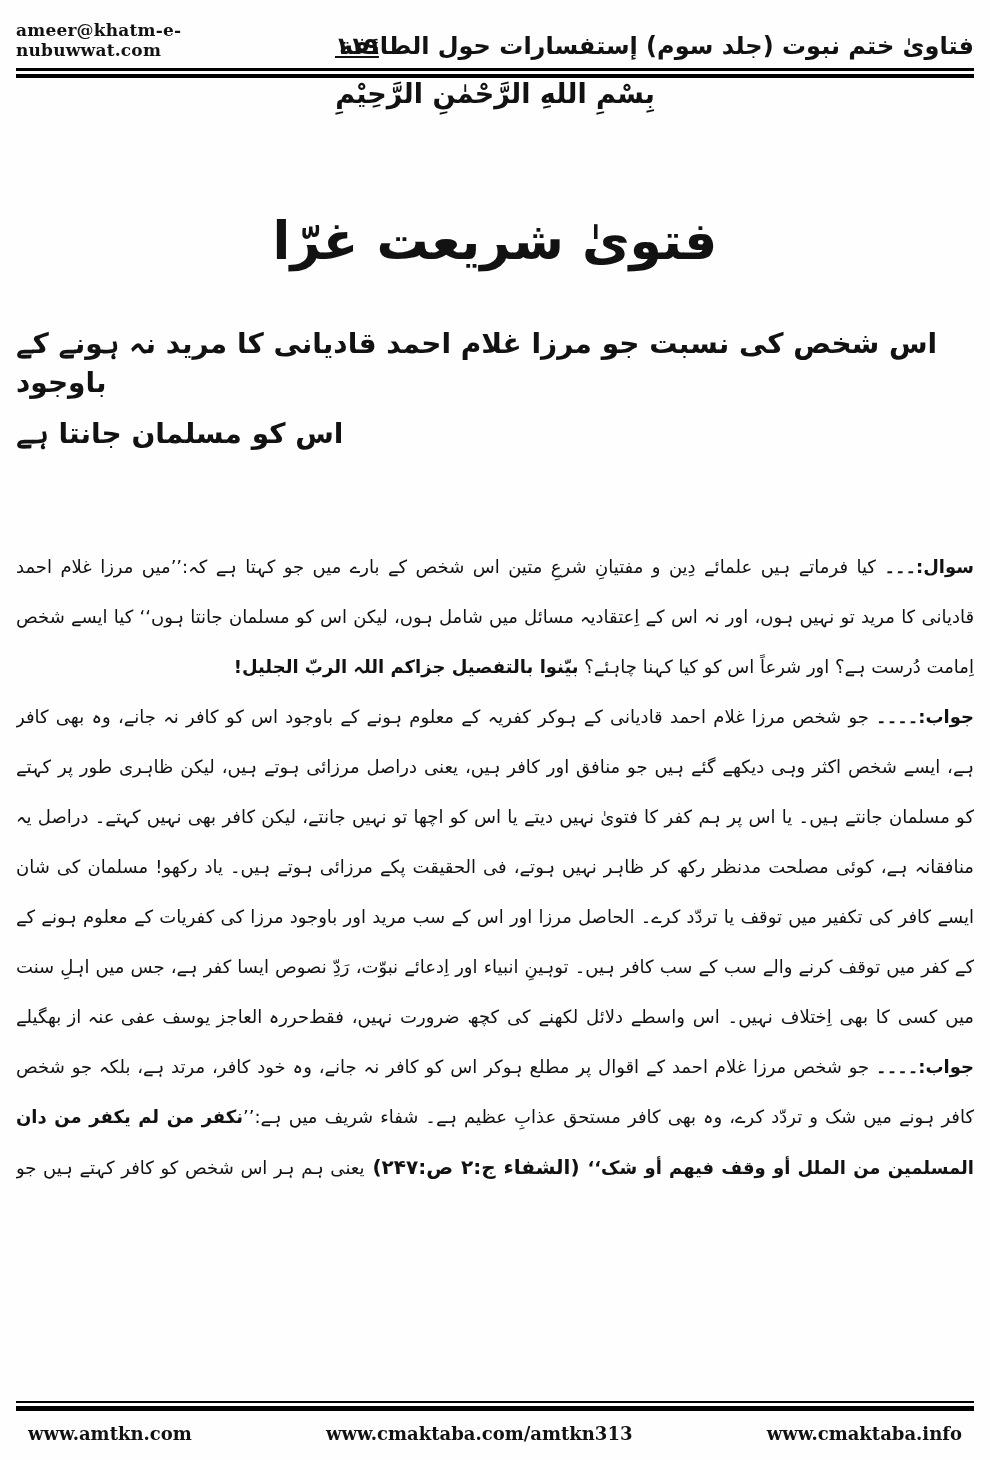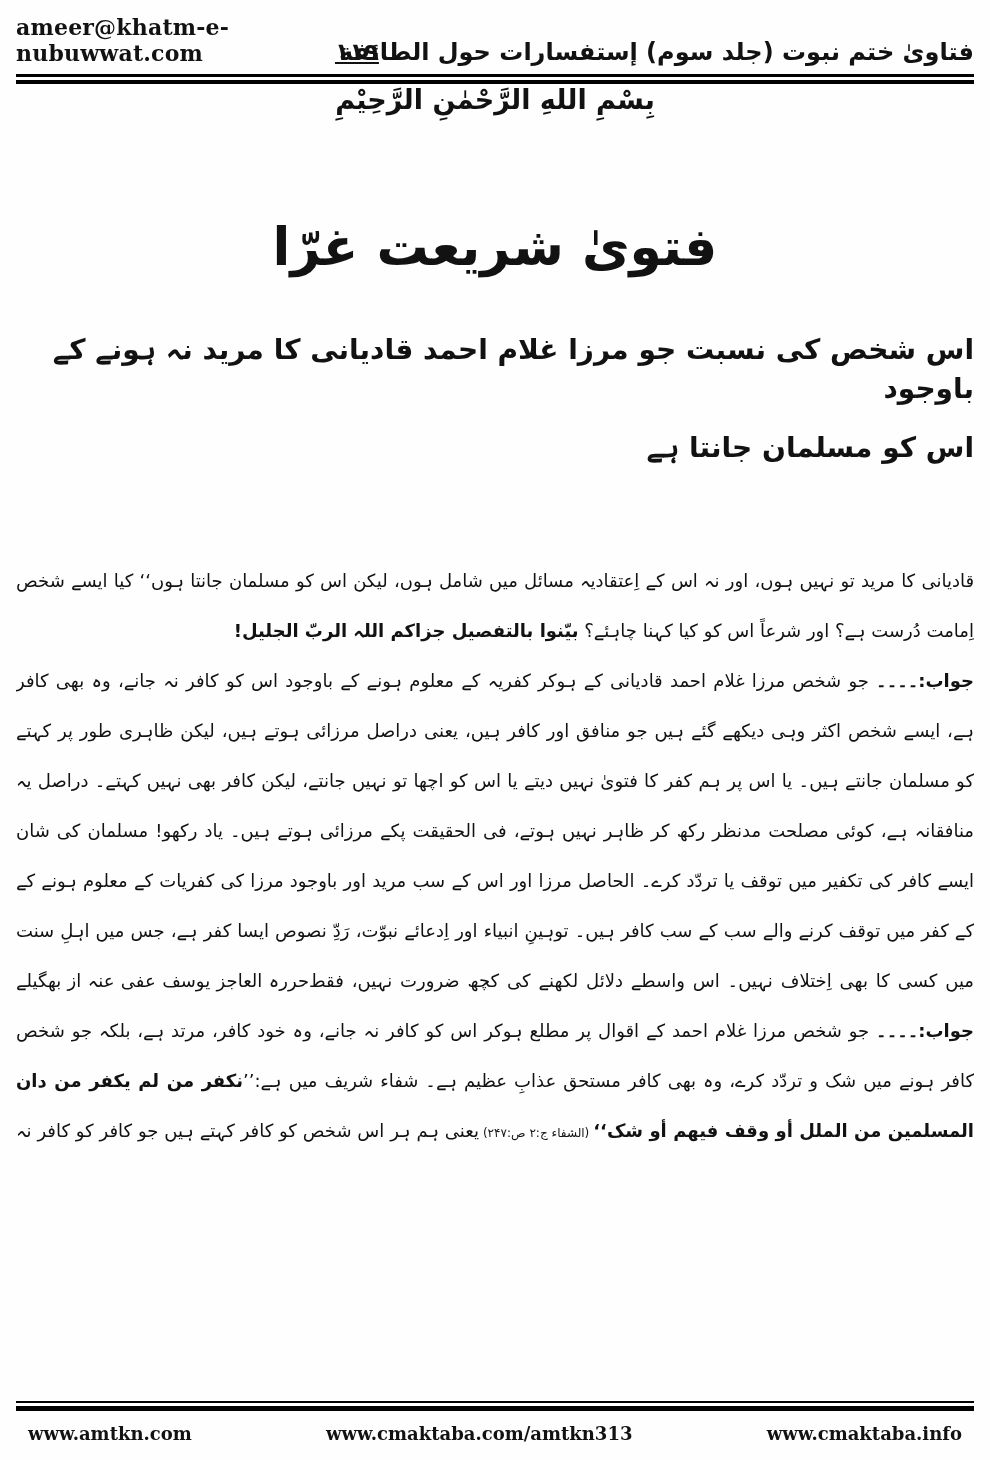--- a/index.html
+++ b/index.html
@@ -16,21 +16,21 @@
     overflow:hidden;
   }
   
   .hdr {
     display:flex; direction:ltr;
     justify-content:space-between; align-items:flex-end;
     padding-top:14px; min-height:46px;
   }
   .hdr-email {
     font-family:"DejaVu Serif", serif;
-    font-weight:bold; font-size:22px; letter-spacing:0.2px;
+    font-weight:bold; font-size:17px; letter-spacing:0.2px;
   }
   .hdr-pagenum {
     font-size:24px; font-weight:bold;
     transform:translateX(40px);
     text-decoration:underline;
   }
   .hdr-title {
     direction:rtl; font-weight:bold; font-size:24px;
     white-space:nowrap;
   }
@@ -47,38 +47,38 @@
   }
   .main-title {
     margin:100px 0 0 0; text-align:center; direction:rtl;
     font-size:52px; font-weight:bold; line-height:1.25;
   }
   .fatwa-number {
     margin:30px 0 0 0; text-align:center; direction:rtl;
     font-size:31px; font-weight:bold;
   }
   .heading-line { 
-    text-align:right; direction:rtl;
+    text-align:left; direction:rtl;
     font-size:28px; font-weight:bold; line-height:1.4;
   }
   .heading-line.first { margin-top:50px; }
-  .heading-line.second { margin-top:20px; }
+  .heading-line.second { margin-top:12px; }
   
   .body-text {
     margin-top:88px; direction:rtl;
     font-size:18px;
   }
   .bline {
     margin:0; line-height:50px; height:50px; overflow:hidden;
     text-align:justify; text-align-last:justify;
   }
   .bline.para-end { text-align:left; text-align-last:right; }
   .bline.split { display:flex; justify-content:space-between; }
   .bline b { font-weight:bold; }
-  .cite { font-size:12px; }
+  .cite { font-size:20px;font-weight:bold; }
   
   .ftr { margin-top:auto; }
   .rule-bottom {
     border-top:2px solid #000;
     border-bottom:5px solid #000;
     height:3px;
   }
   .ftr-urls {
     display:flex; direction:ltr;
     justify-content:space-between; align-items:center;
@@ -103,20 +103,21 @@
   <div class="bismillah">بِسْمِ اللهِ الرَّحْمٰنِ الرَّحِیْمِ</div>
 
   <h1 class="main-title">فتویٰ شریعت غرّا</h1>
 
 
   <div class="heading-line first">اس شخص کی نسبت جو مرزا غلام احمد قادیانی کا مرید نہ ہونے کے باوجود</div>
   <div class="heading-line second">اس کو مسلمان جانتا ہے</div>
 
   <section class="body-text">
 
+    <p class="bline"><b>سوال:۔۔۔</b><span> کیا فرماتے ہیں علمائے دِین و مفتیانِ شرعِ متین اس شخص کے بارے میں جو کہتا ہے کہ:’’میں مرزا غلام احمد</span></p>
     <p class="bline">قادیانی کا مرید تو نہیں ہوں، اور نہ اس کے اِعتقادیہ مسائل میں شامل ہوں، لیکن اس کو مسلمان جانتا ہوں‘‘ کیا ایسے شخص کی بیعت اور</p>
     <p class="bline para-end"><span>اِمامت دُرست ہے؟ اور شرعاً اس کو کیا کہنا چاہئے؟ </span><b>بیّنوا بالتفصیل جزاکم اللہ الربّ الجلیل!</b></p>
 
     <p class="bline"><b>جواب:۔۔۔۔</b><span> جو شخص مرزا غلام احمد قادیانی کے ہوکر کفریہ کے معلوم ہونے کے باوجود اس کو کافر نہ جانے، وہ بھی کافر</span></p>
     <p class="bline">ہے، ایسے شخص اکثر وہی دیکھے گئے ہیں جو منافق اور کافر ہیں، یعنی دراصل مرزائی ہوتے ہیں، لیکن ظاہری طور پر کہتے ہیں کہ ہم مرزا</p>
     <p class="bline">کو مسلمان جانتے ہیں۔ یا اس پر ہم کفر کا فتویٰ نہیں دیتے یا اس کو اچھا تو نہیں جانتے، لیکن کافر بھی نہیں کہتے۔ دراصل یہ سب کارروائی</p>
     <p class="bline">منافقانہ ہے، کوئی مصلحت مدنظر رکھ کر ظاہر نہیں ہوتے، فی الحقیقت پکے مرزائی ہوتے ہیں۔ یاد رکھو! مسلمان کی شان سے بعید ہے کہ</p>
     <p class="bline">ایسے کافر کی تکفیر میں توقف یا تردّد کرے۔ الحاصل مرزا اور اس کے سب مرید اور باوجود مرزا کی کفریات کے معلوم ہونے کے اس</p>
     <p class="bline">کے کفر میں توقف کرنے والے سب کے سب کافر ہیں۔ توہینِ انبیاء اور اِدعائے نبوّت، رَدِّ نصوص ایسا کفر ہے، جس میں اہلِ سنت</p>
     <p class="bline split">

